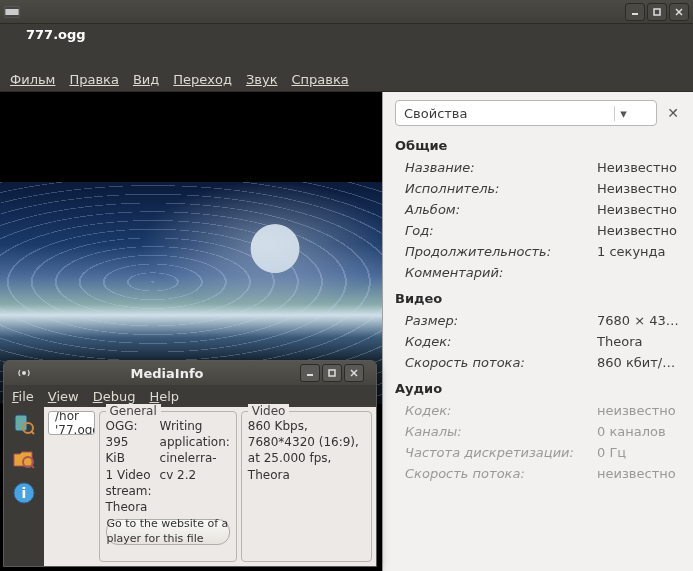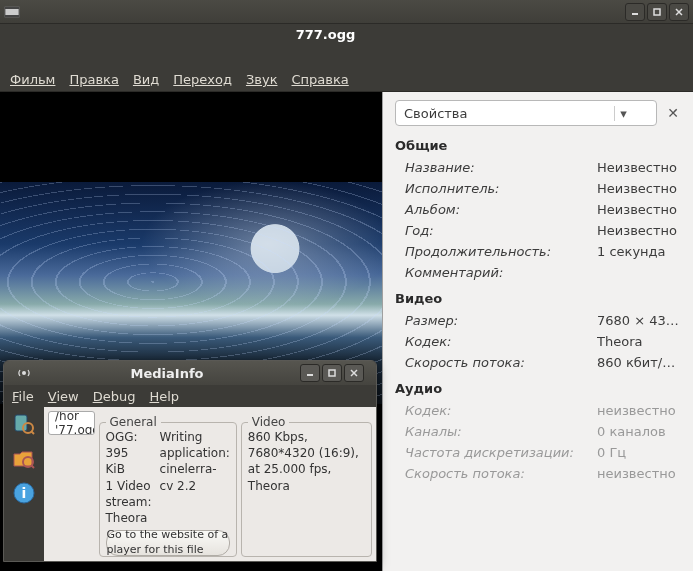--- a/index.html
+++ b/index.html
@@ -1,21 +1,21 @@
 <!DOCTYPE html>
 <html><head>
 <meta charset="utf-8">
 <style>
 * { box-sizing: border-box; margin: 0; padding: 0; }
 body { font-family: "DejaVu Sans", "Liberation Sans", sans-serif; font-size: 13px; background: #3c3b37; width: 693px; height: 571px; overflow: hidden; position: relative; color: #000; }
 
 
 .main-title { background: linear-gradient(to bottom, #4b4a44, #3f3e39); height: 24px; display: flex; align-items: center; padding: 0 4px; color: #fff; border-bottom: 1px solid #2b2a27; }
 .main-title .app-icon { width: 16px; height: 16px; margin-right: 6px; display: inline-flex; align-items: center; justify-content: center; }
-.main-title .title-text { flex: 1; text-align: center; font-weight: bold; font-size: 13px; margin-top: 46px; }
+.main-title .title-text { flex: 1; text-align: left; font-weight: bold; font-size: 13px; margin-top: 46px; }
 .main-title .win-btns { display: flex; gap: 2px; }
 .main-title .win-btn { width: 20px; height: 18px; background: #4a4944; border: 1px solid #2b2a27; border-radius: 3px; display: flex; align-items: center; justify-content: center; color: #ddd; cursor: pointer; font-size: 10px; }
 
 
 .menu-bar { background: #3c3b37; height: 24px; display: flex; align-items: center; padding: 0 10px; gap: 14px; border-bottom: 1px solid #2b2a27; margin-top: 44px; }
 .menu-bar .menu-item { color: #dfdbd2; text-decoration: underline; text-decoration-color: #dfdbd2; text-underline-offset: 1px; cursor: pointer; }
 
 
 .content-row { display: flex; height: calc(571px - 48px); }
 
@@ -50,21 +50,21 @@
 .mi-menu { background: #3c3b37; height: 22px; display: flex; align-items: center; padding: 0 8px; gap: 14px; color: #dfdbd2; }
 .mi-menu .mi-menu-item { cursor: pointer; }
 .mi-menu .mi-menu-item .ul { text-decoration: underline; }
 
 .mi-body { background: #ece9e6; display: flex; }
 .mi-sidebar { width: 40px; background: #3c3b37; display: flex; flex-direction: column; align-items: center; padding-top: 4px; gap: 6px; }
 .mi-sidebar .sb-icon { width: 28px; height: 28px; display: flex; align-items: center; justify-content: center; cursor: pointer; }
 
 .mi-main { flex: 1; padding: 4px; display: flex; flex-direction: row; gap: 4px; }
 .mi-path { height: 24px; background: #fff; border: 1px solid #aaa; border-radius: 3px; padding: 0 6px; display: flex; align-items: center; font-size: 12px; color: #333; overflow: hidden; }
-.mi-group { border: 1px solid #b8b4ae; border-radius: 4px; background: #ece9e6; padding: 6px 6px 0 6px; position: relative; margin-top: 11px; }
+.mi-group { border: 1px solid #b8b4ae; border-radius: 4px; background: #ece9e6; padding: 6px 6px 16px 6px; position: relative; }
 .mi-group-title { position: absolute; top: -8px; left: 6px; background: #ece9e6; padding: 0 4px; font-size: 12px; color: #444; }
 .mi-group-content { font-size: 12px; color: #333; line-height: 1.35; }
 .mi-cols { display: flex; gap: 8px; }
 .mi-col { flex: 1; }
 .mi-button { margin-top: 4px; height: 26px; background: linear-gradient(#fafaf7,#e6e3de); border: 1px solid #b0aca6; border-radius: 12px; font-size: 11px; display: flex; align-items: center; justify-content: center; cursor: pointer; }
 
 svg { display: block; }
 </style>
 </head>
 <body>

